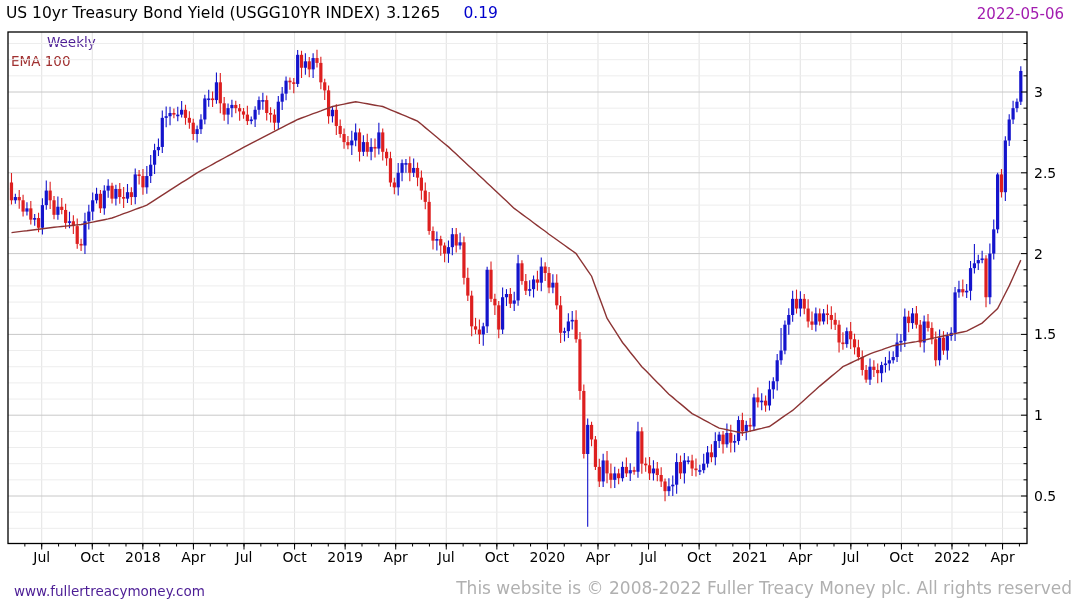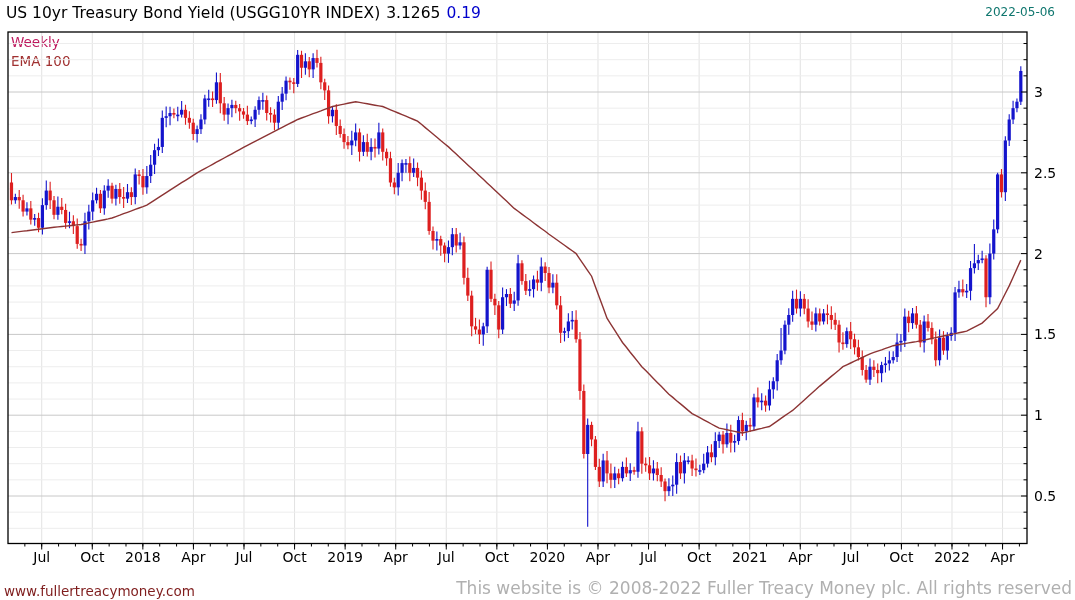--- a/index.html
+++ b/index.html
@@ -1,26 +1,26 @@
 <!DOCTYPE html>
 <html><head>
 <meta charset="utf-8">
 <style>
   html,body{margin:0;padding:0;background:#fff;}
   .page{position:relative;width:1075px;height:600px;background:#fff;overflow:hidden;
         font-family:"DejaVu Sans","Liberation Sans",sans-serif;}
   .titlebar{position:absolute;left:6px;top:4px;font-size:15.5px;color:#000;white-space:nowrap;}
-  .titlebar .chg{color:#0000cc;margin-left:6px;}
+  .titlebar .chg{color:#0000cc;margin-left:23px;}
   .titlebar .px{margin-left:6px;text-align:right;}
-  .datelabel{position:absolute;right:20px;top:5px;font-size:12px;color:#0f766e;}
+  .datelabel{position:absolute;right:11px;top:5px;font-size:15px;color:#a21caf;}
   .legend{position:absolute;left:11px;top:33px;font-size:13.5px;line-height:18.5px;}
-  .legend .tf{color:#be185d;}
+  .legend .tf{color:#4c1d95;margin-left:36px;}
   .legend .ema{color:#a03030;}
   .chart-svg{position:absolute;left:0;top:0;}
-  .footer-link{position:absolute;left:4px;bottom:1px;font-size:13.5px;color:#7f1d1d;text-decoration:none;text-align:right;}
+  .footer-link{position:absolute;left:14px;bottom:1px;font-size:13.5px;color:#4c1d95;text-decoration:none;text-align:right;}
   .copyright{position:absolute;right:3px;bottom:2px;font-size:17px;color:#b0b0b0;}
 </style>
 </head>
 <body>
 
 <div class="page">
 
   <div class="titlebar">
     <span>US 10yr Treasury Bond Yield (USGG10YR INDEX)</span><span class="px">3.1265</span><span class="chg">0.19</span>
   </div>

